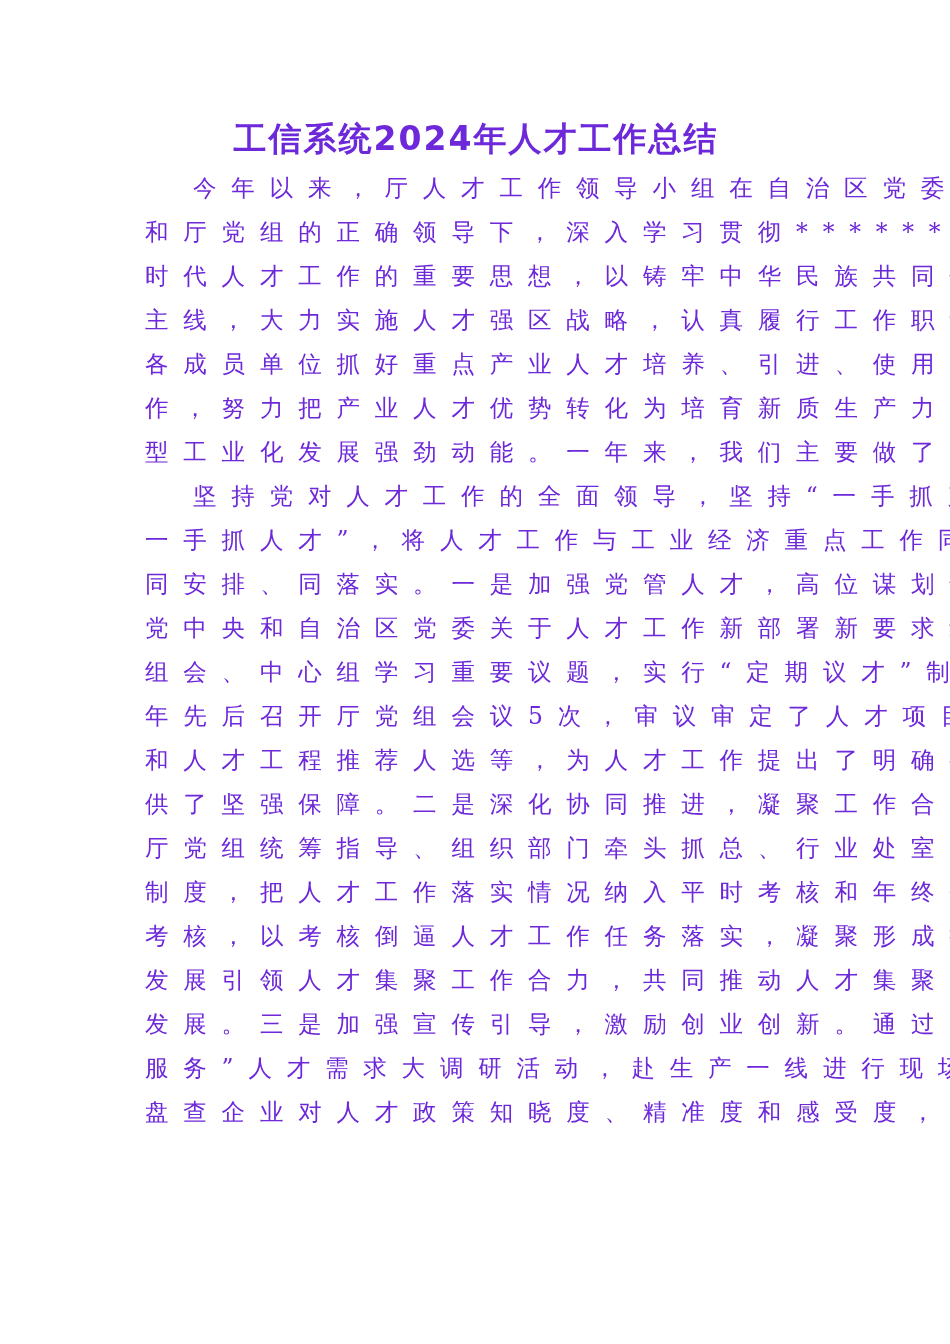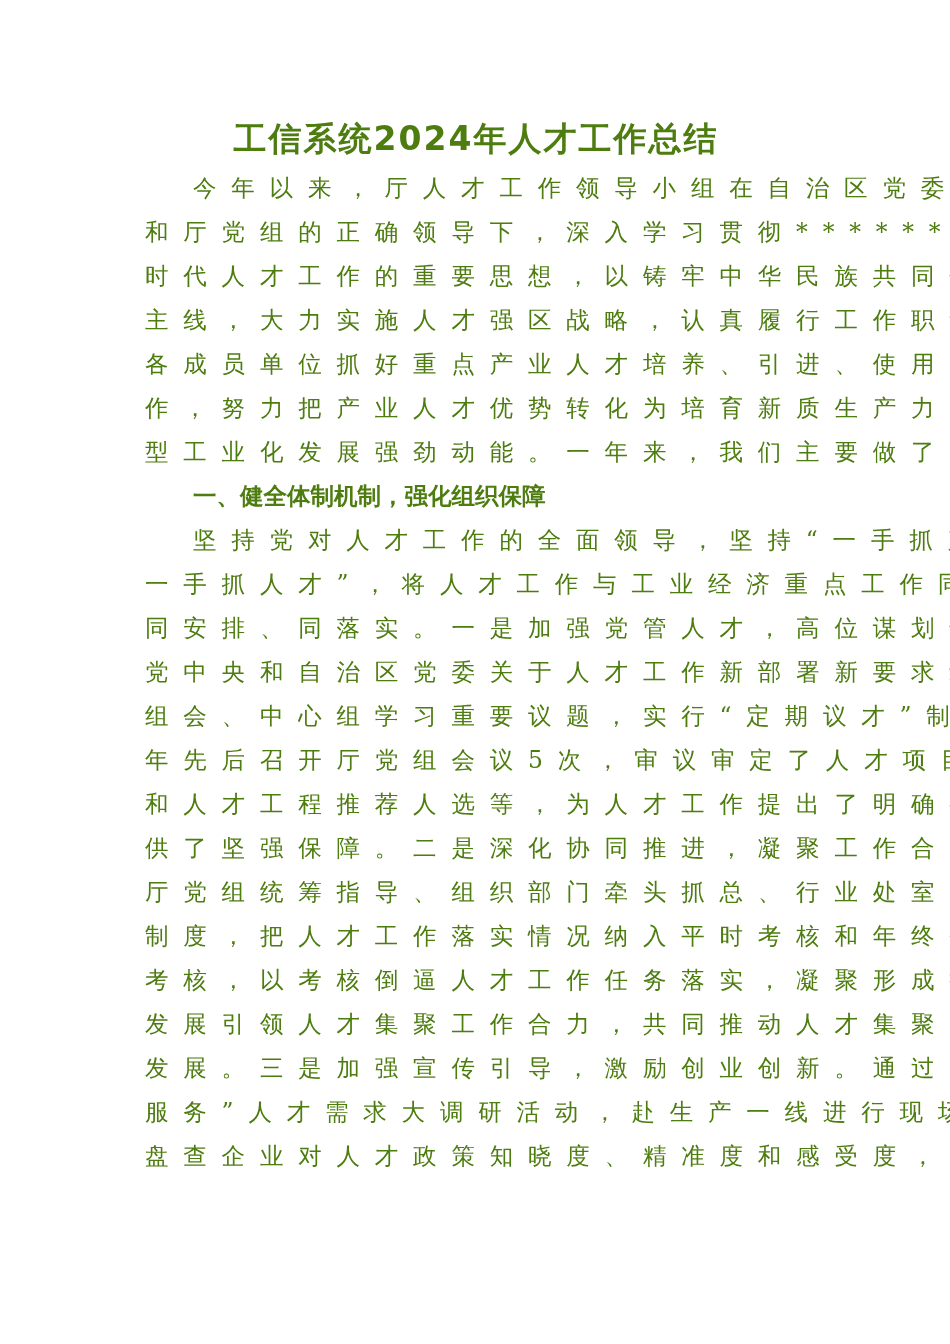--- a/index.html
+++ b/index.html
@@ -1,19 +1,19 @@
 <!DOCTYPE html>
 <html><head>
   <meta charset="utf-8">
   <style>
     html, body { margin: 0; padding: 0; background: #ffffff; }
     body { width: 950px; height: 1344px; position: relative; overflow: hidden; }
     .page {
       position: absolute; left: 145px; top: 112px; width: 662px;
-      color: #4d7c0f;
+      color: #6d28d9;
       font-family: "DejaVu Serif", "Liberation Serif", serif;
     }
     .title {
       text-align: center;
       font-family: "DejaVu Sans", "Liberation Sans", sans-serif;
       font-weight: bold;
       font-size: 33px;
       line-height: 54px;
       letter-spacing: 2px;
       margin: 0 0 0 0;
@@ -52,21 +52,20 @@
   <div>
     <span class="line indent">今年以来，厅人才工作领导小组在自治区党委人才办</span>
     <span class="line">和厅党组的正确领导下，深入学习贯彻******关于做好新</span>
     <span class="line">时代人才工作的重要思想，以铸牢中华民族共同体意识为</span>
     <span class="line">主线，大力实施人才强区战略，认真履行工作职责，领导</span>
     <span class="line">各成员单位抓好重点产业人才培养、引进、使用各环节工</span>
     <span class="line">作，努力把产业人才优势转化为培育新质生产力、引领新</span>
     <span class="line">型工业化发展强劲动能。一年来，我们主要做了以下工作。</span>
   </div>
 
-  <div class="heading">一、健全体制机制，强化组织保障</div>
 
   <div>
     <span class="line indent">坚持党对人才工作的全面领导，坚持“一手抓产业、</span>
     <span class="line">一手抓人才”，将人才工作与工业经济重点工作同计划、</span>
     <span class="line">同安排、同落实。一是加强党管人才，高位谋划部署。将</span>
     <span class="line">党中央和自治区党委关于人才工作新部署新要求纳入厅党</span>
     <span class="line">组会、中心组学习重要议题，实行“定期议才”制度，全</span>
     <span class="line">年先后召开厅党组会议5次，审议审定了人才项目实施计划</span>
     <span class="line">和人才工程推荐人选等，为人才工作提出了明确要求、提</span>
     <span class="line">供了坚强保障。二是深化协同推进，凝聚工作合力。落实</span>

